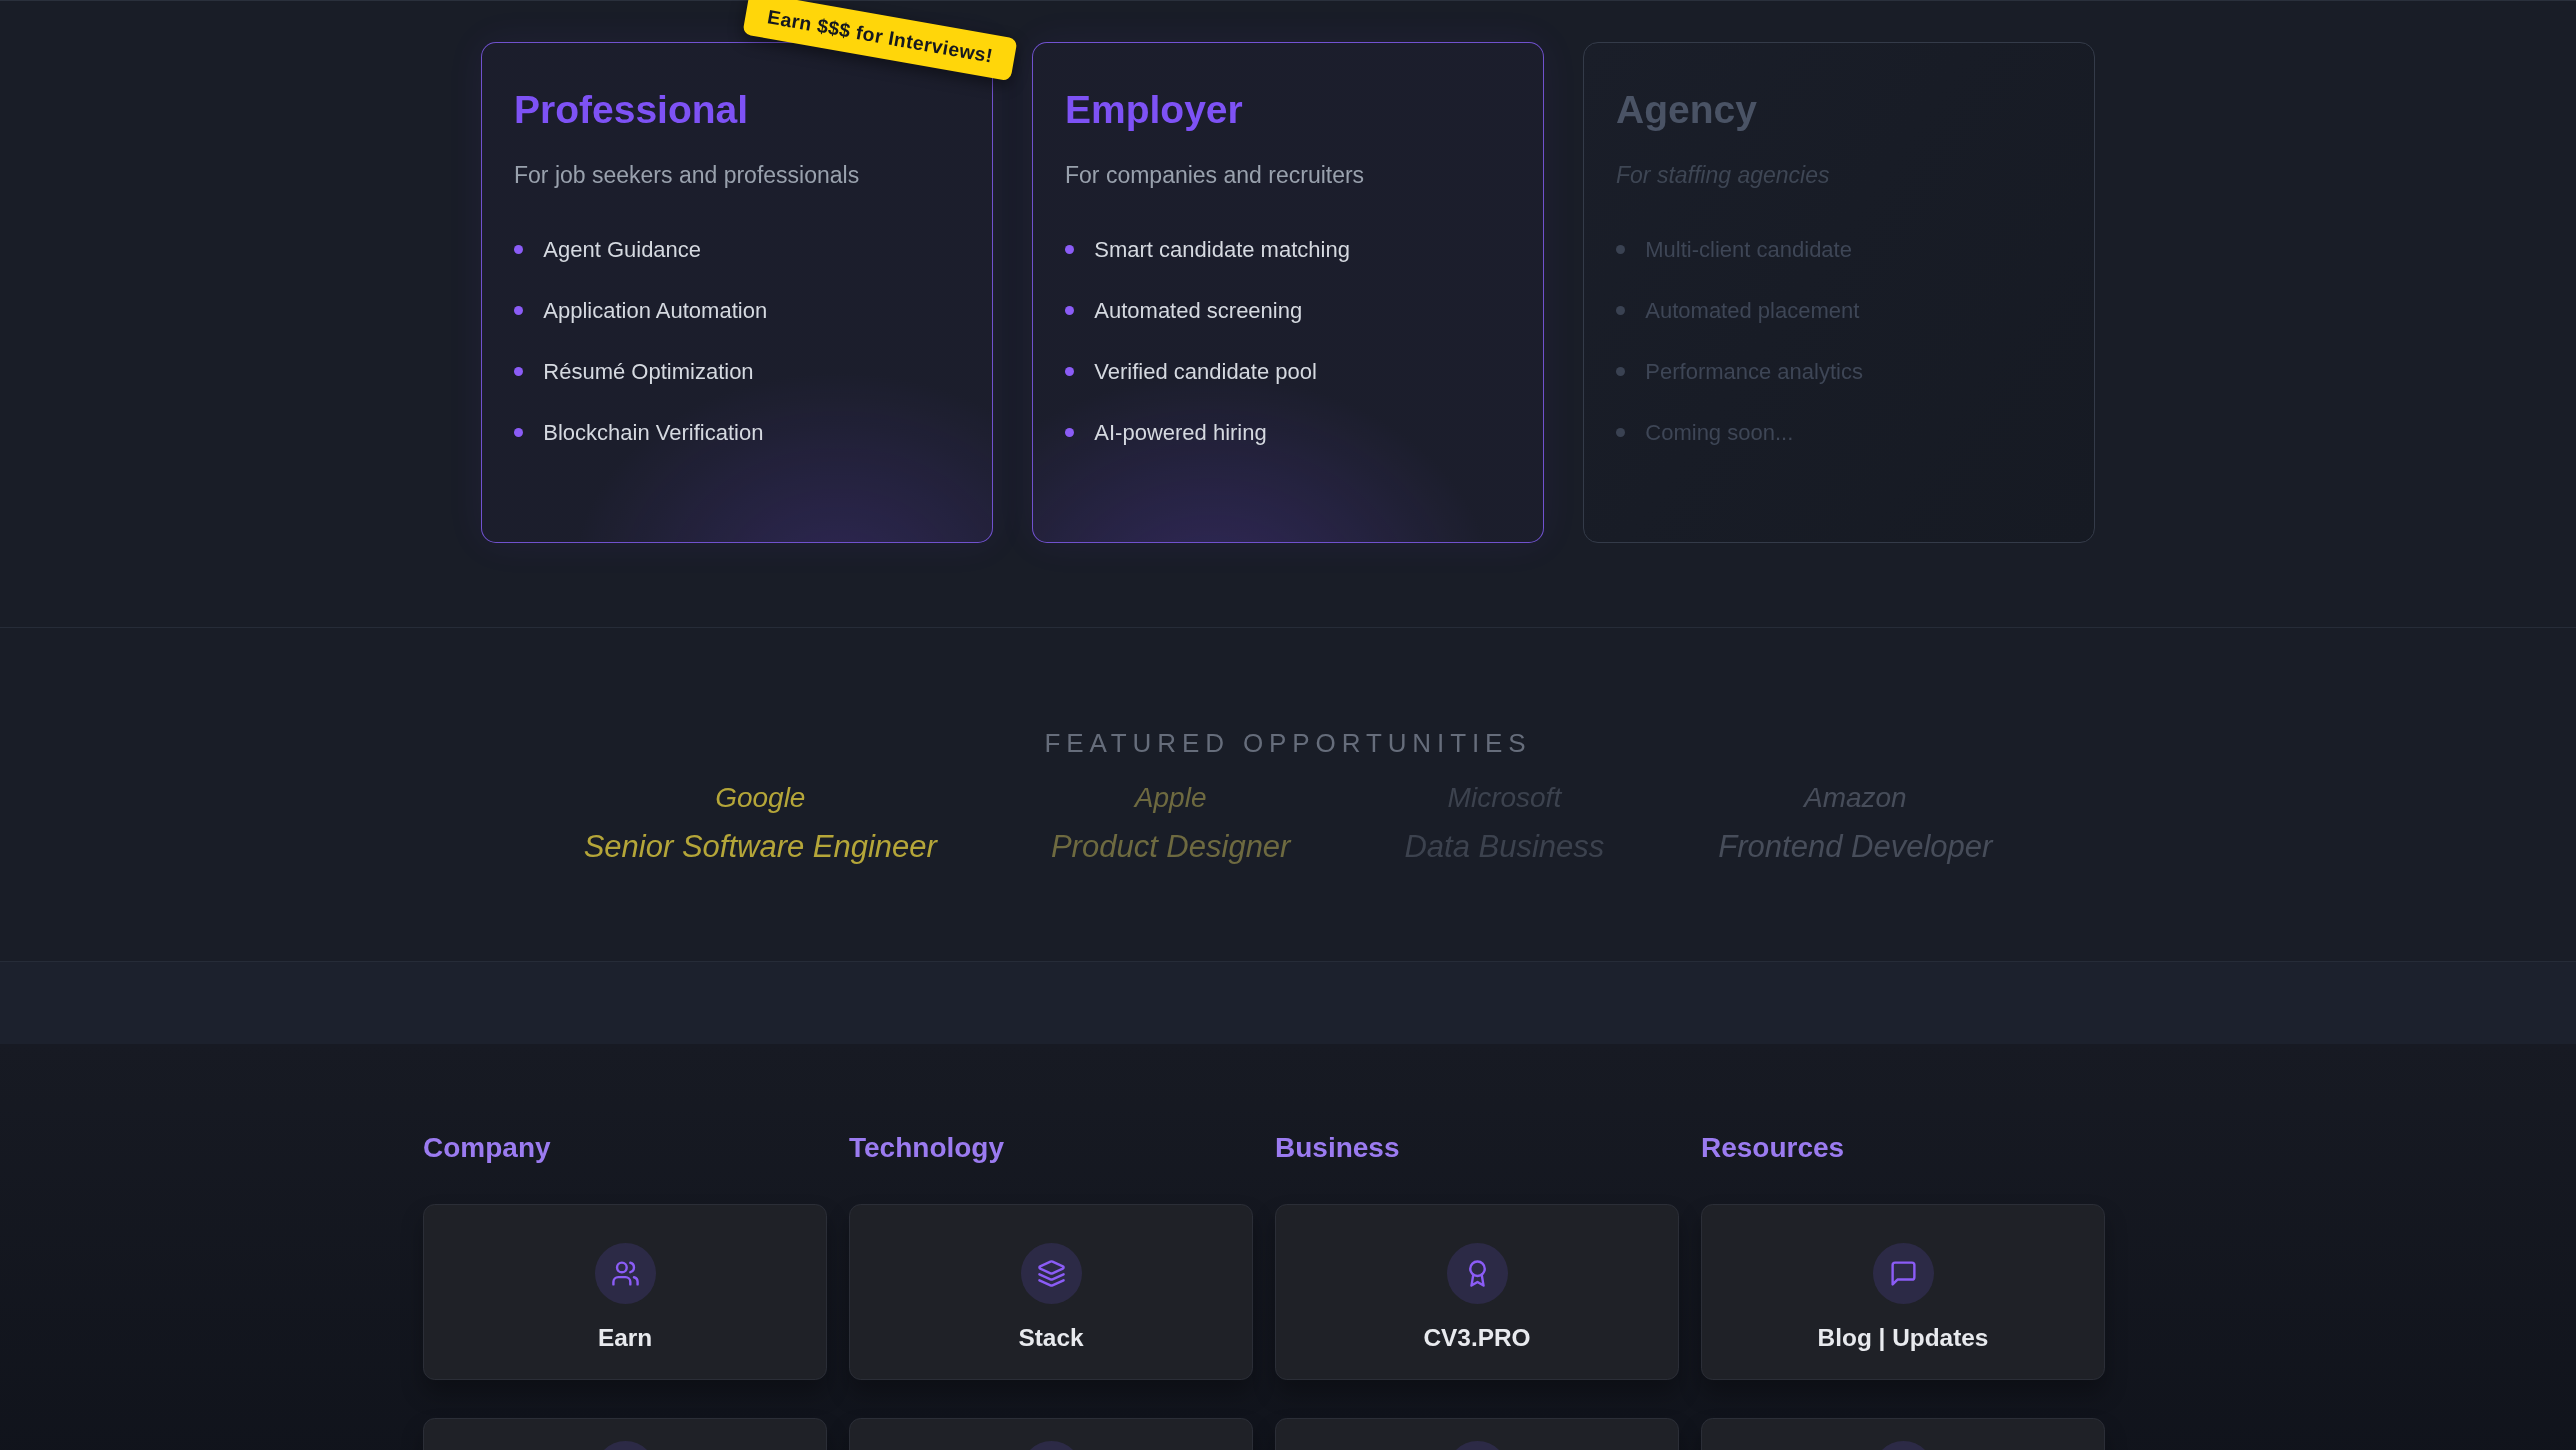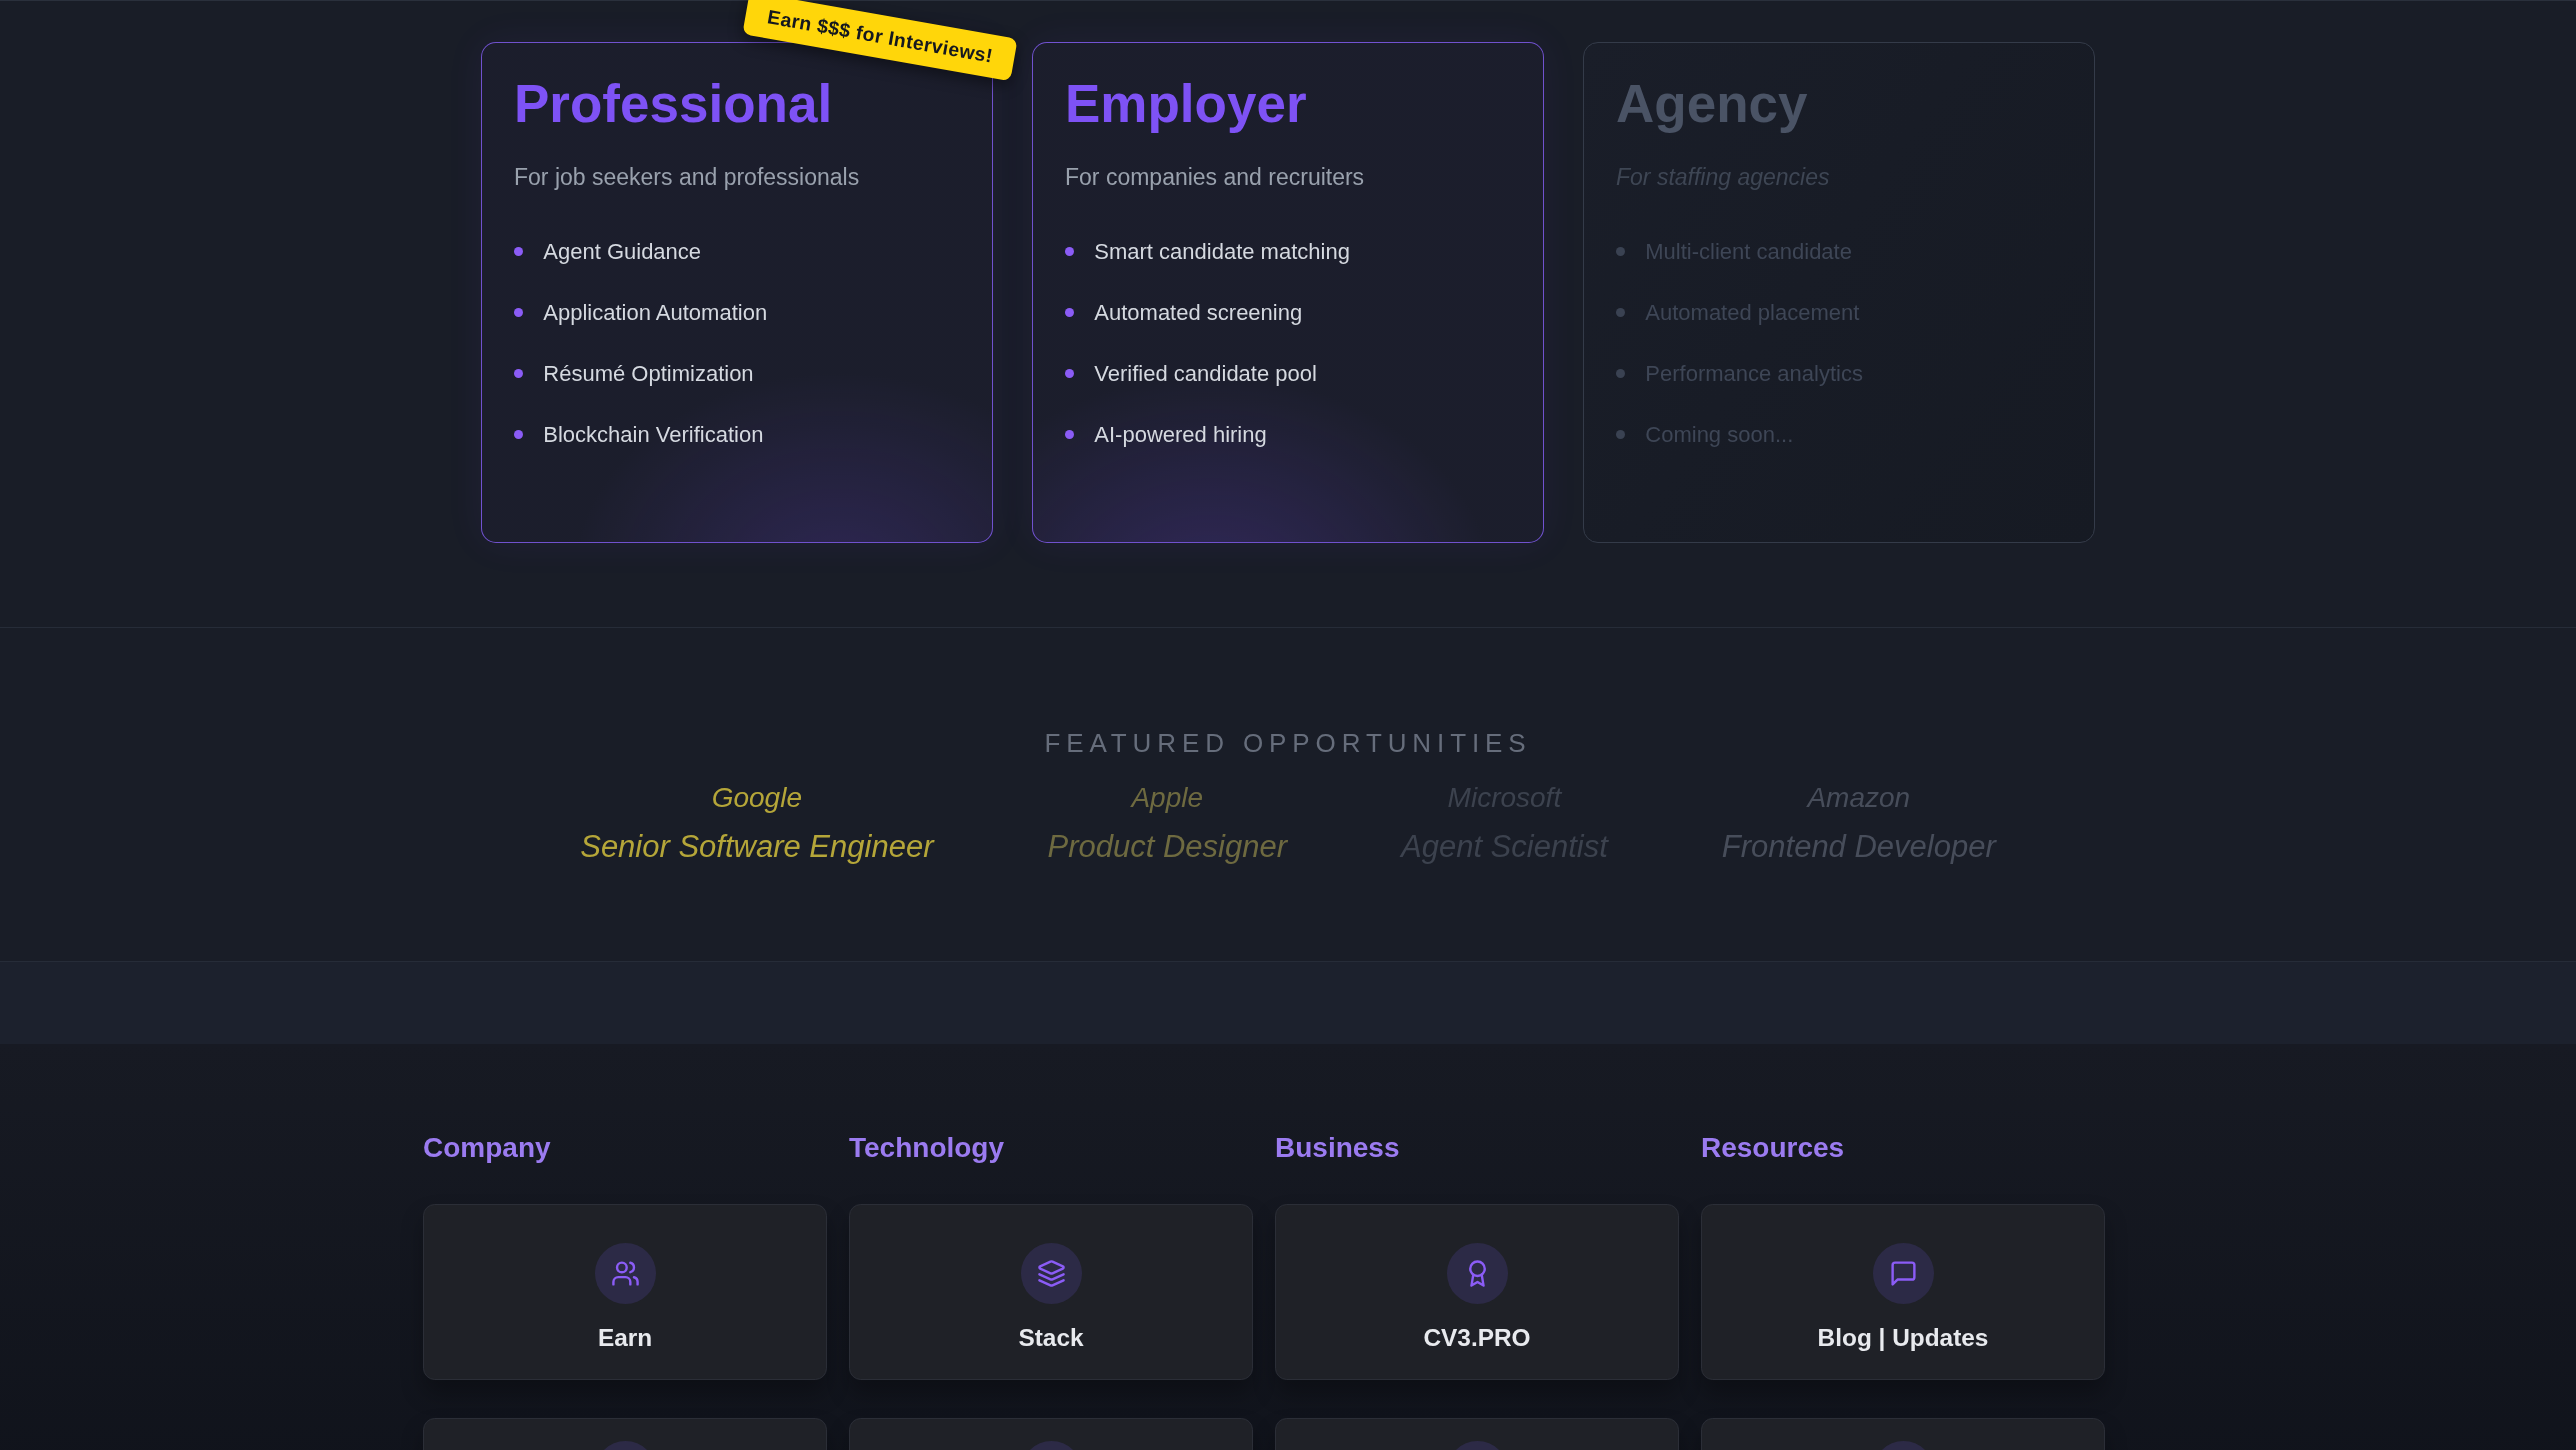--- a/index.html
+++ b/index.html
@@ -24,21 +24,21 @@
     background: radial-gradient(75% 60% at 70% 108%, rgba(124,77,255,.20), rgba(124,77,255,.02) 70%), #1a1d28;
     box-shadow:0 0 39px rgba(124,77,255,.07);
   }
   .plan-card.employer {
     background: radial-gradient(80% 65% at 35% 112%, rgba(124,77,255,.24), rgba(124,77,255,.02) 70%), #1a1d28;
   }
   .plan-card.disabled {
     border:1.3px solid #343b49;
     background: linear-gradient(125deg, #1a1e29 0%, #181c26 45%, #161a23 100%);
   }
-  .plan-title { font-size:53px; font-weight:bold; color:#7E52F5; margin:0 0 0; }
+  .plan-title { font-size:39px; font-weight:bold; color:#7E52F5; margin:15px 0 0; }
   .plan-card.disabled .plan-title { color:#4A5365; }
   .plan-desc { font-size:23px; color:#99A1AD; margin-top:30px; }
   .plan-card.disabled .plan-desc { color:#3E4654;font-style:italic; }
   .plan-features { list-style:none; margin:47px 0 0; padding:0; }
   .plan-features li { display:flex; align-items:center; gap:20px; font-size:22px; color:#D5D9E0; line-height:27px; }
   .plan-features li + li { margin-top:34px; }
   .dot { width:9.3px; height:9.3px; border-radius:50%; background:#8B5CF6; flex:none; }
   .plan-card.disabled .plan-features li { color:#3E4656; }
   .plan-card.disabled .dot { background:#3A4252; }
 
@@ -177,21 +177,21 @@
     <div class="opp em-high">
       <div class="company">Google</div>
       <div class="role">Senior Software Engineer</div>
     </div>
     <div class="opp em-med">
       <div class="company">Apple</div>
       <div class="role">Product Designer</div>
     </div>
     <div class="opp em-low1">
       <div class="company">Microsoft</div>
-      <div class="role">Agent Scientist</div>
+      <div class="role">Data Business</div>
     </div>
     <div class="opp em-low2">
       <div class="company">Amazon</div>
       <div class="role">Frontend Developer</div>
     </div>
   </div>
 </section>
 
 <section class="strip-section"></section>
 

